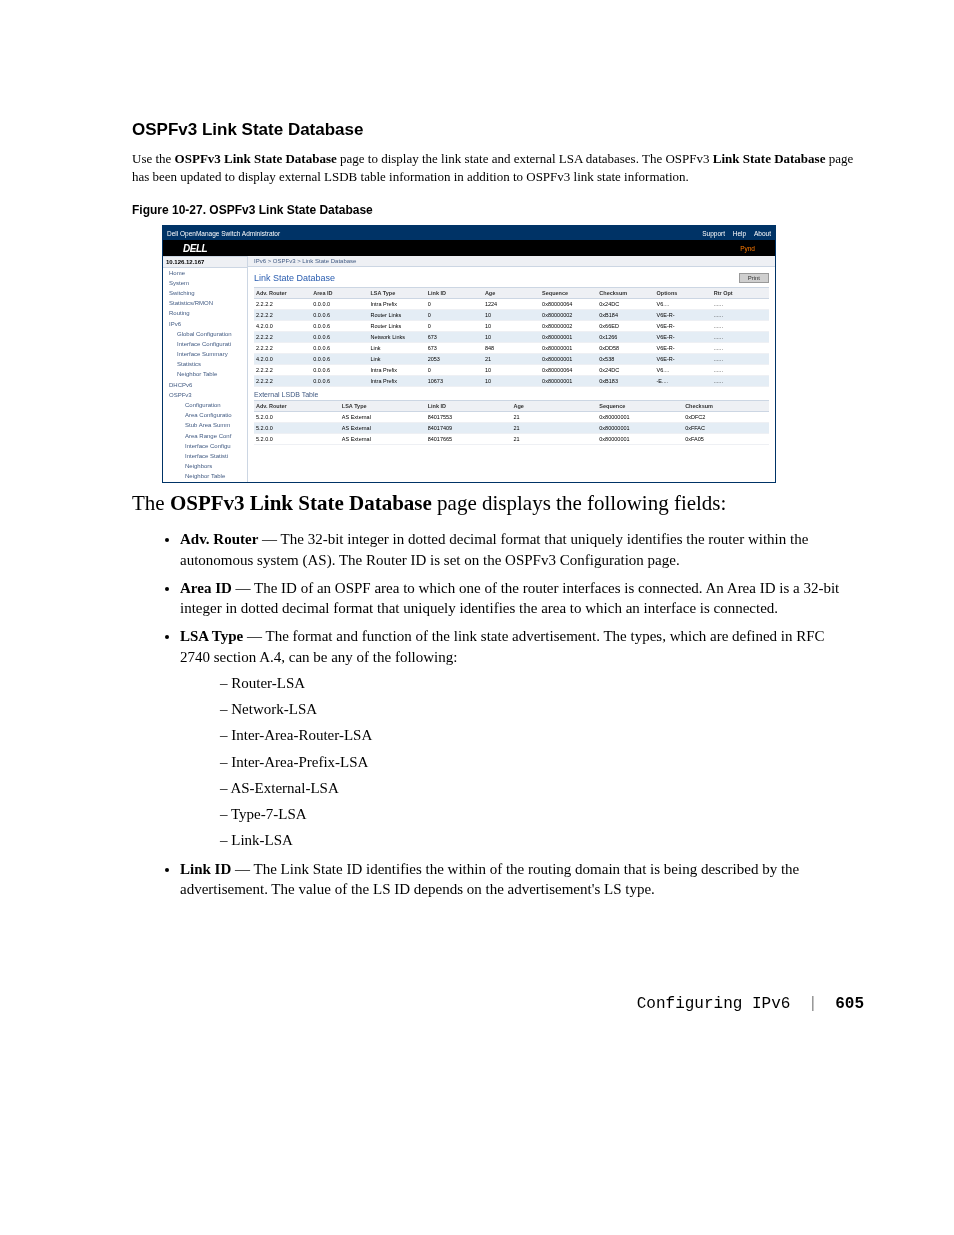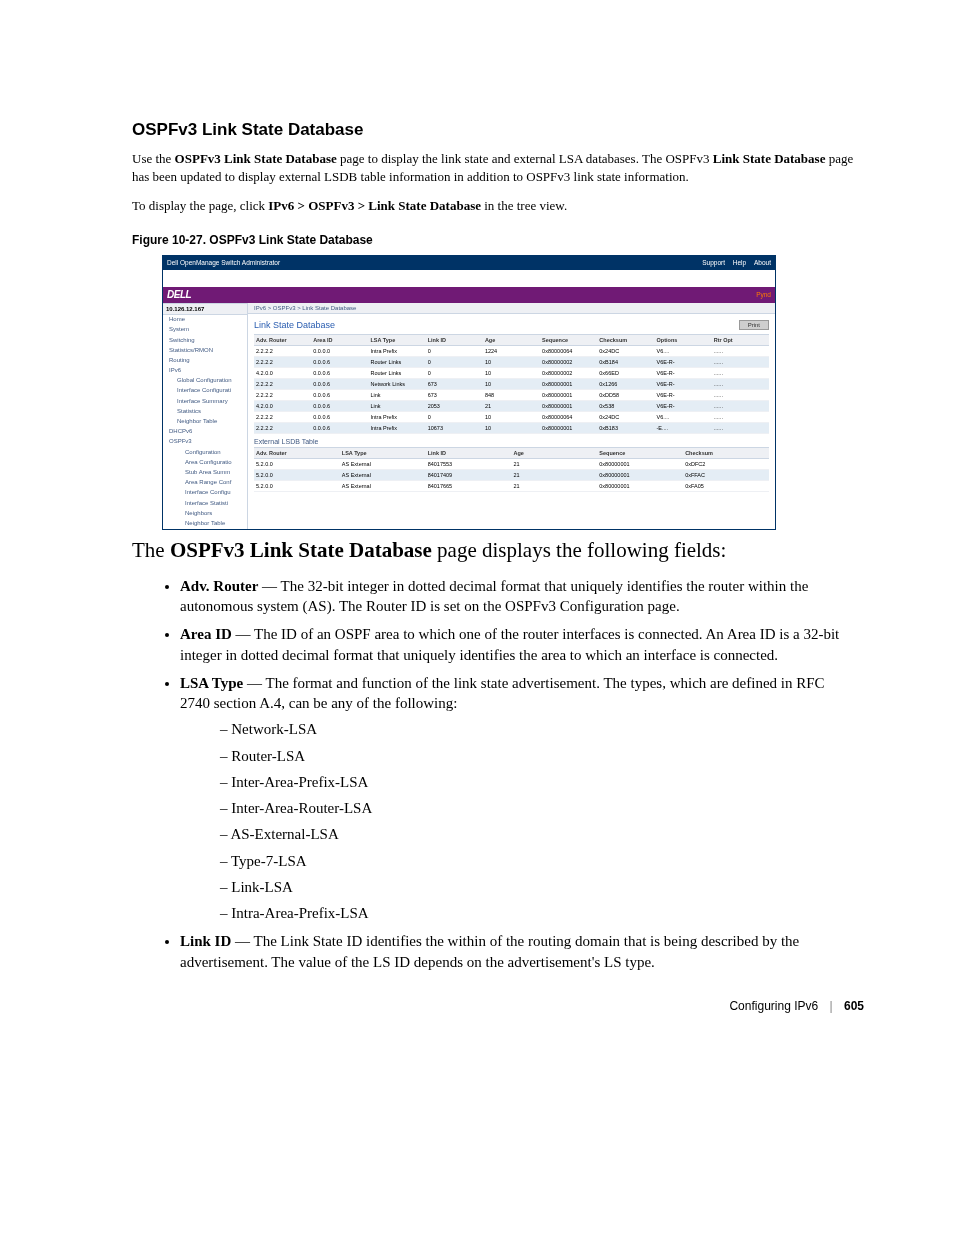--- a/index.html
+++ b/index.html
@@ -78,28 +78,27 @@
     background: #003366;
     color: #fff;
     height: 14px;
     display: flex;
     justify-content: space-between;
     align-items: center;
     padding: 0 4px;
   }
   .ss-topbar .right span { margin-left: 6px; }
   .ss-logo {
-    background: #701a75;
+    background: #000000;
     color: #fff;
     height: 16px;
     display: flex;
     align-items: center;
-    padding: 0 4px;
+    padding: 0 20px;
     justify-content: space-between;
-    margin-top: 17px;
   }
   .ss-logo .brand {
     font-family: Arial, sans-serif;
     font-weight: bold;
     font-size: 10px;
     letter-spacing: -0.5px;
     font-style: italic;
   }
   .ss-main {
     display: flex;
@@ -181,40 +180,37 @@
     padding: 2px 2px;
     border-bottom: 1px solid #eef0f4;
   }
   table.ss-table tr.alt td {
     background: #e4edf5;
   }
   .footer {
     position: absolute;
     bottom: 42px;
     right: 90px;
-    font-family: Liberation Sans, sans-serif;
-    font-size: 12px;
+    font-family: Liberation Mono, monospace;
+    font-size: 16px;
   }
   .footer .sep { margin: 0 8px; color:#888;}
   .footer .pg { font-weight: bold; }
 </style>
 </head>
 <body>
 
 <div class="page">
 
   <h1 class="section-title">OSPFv3 Link State Database</h1>
 
   <p class="body-text">
     <span>Use the </span><b>OSPFv3 Link State Database</b><span> page to display the link state and external LSA databases. The OSPFv3 </span><b>Link State Database</b><span> page has been updated to display external LSDB table information in addition to OSPFv3 link state information.</span>
   </p>
 
-  <p class="body-text">
-    <span>To display the page, click </span><b>IPv6 &gt; OSPFv3 &gt; Link State Database</b><span> in the tree view.</span>
-  </p>
 
   <div class="figure-caption">Figure 10-27.    OSPFv3 Link State Database</div>
 
   <div class="screenshot">
     <div class="ss-topbar">
       <span>Dell OpenManage Switch Administrator</span>
       <span class="right">
         <span>Support</span>
         <span>Help</span>
         <span>About</span>
@@ -412,28 +408,27 @@
   <ul class="bullets">
     <li>
       <b>Adv. Router</b><span> — The 32-bit integer in dotted decimal format that uniquely identifies the router within the autonomous system (AS). The Router ID is set on the OSPFv3 Configuration page.</span>
     </li>
     <li>
       <b>Area ID</b><span> — The ID of an OSPF area to which one of the router interfaces is connected. An Area ID is a 32-bit integer in dotted decimal format that uniquely identifies the area to which an interface is connected.</span>
     </li>
     <li>
       <b>LSA Type</b><span> — The format and function of the link state advertisement. The types, which are defined in RFC 2740 section A.4, can be any of the following:</span>
       <ul class="dashes">
+        <li>Router-LSA</li>
         <li>Network-LSA</li>
-        <li>Router-LSA</li>
+        <li>Inter-Area-Router-LSA</li>
         <li>Inter-Area-Prefix-LSA</li>
-        <li>Inter-Area-Router-LSA</li>
         <li>AS-External-LSA</li>
         <li>Type-7-LSA</li>
         <li>Link-LSA</li>
-        <li>Intra-Area-Prefix-LSA</li>
       </ul>
     </li>
     <li>
       <b>Link ID</b><span> — The Link State ID identifies the within of the routing domain that is being described by the advertisement. The value of the LS ID depends on the advertisement's LS type.</span>
     </li>
   </ul>
 
   <div class="footer">
     <span>Configuring IPv6</span>
     <span class="sep">|</span>

